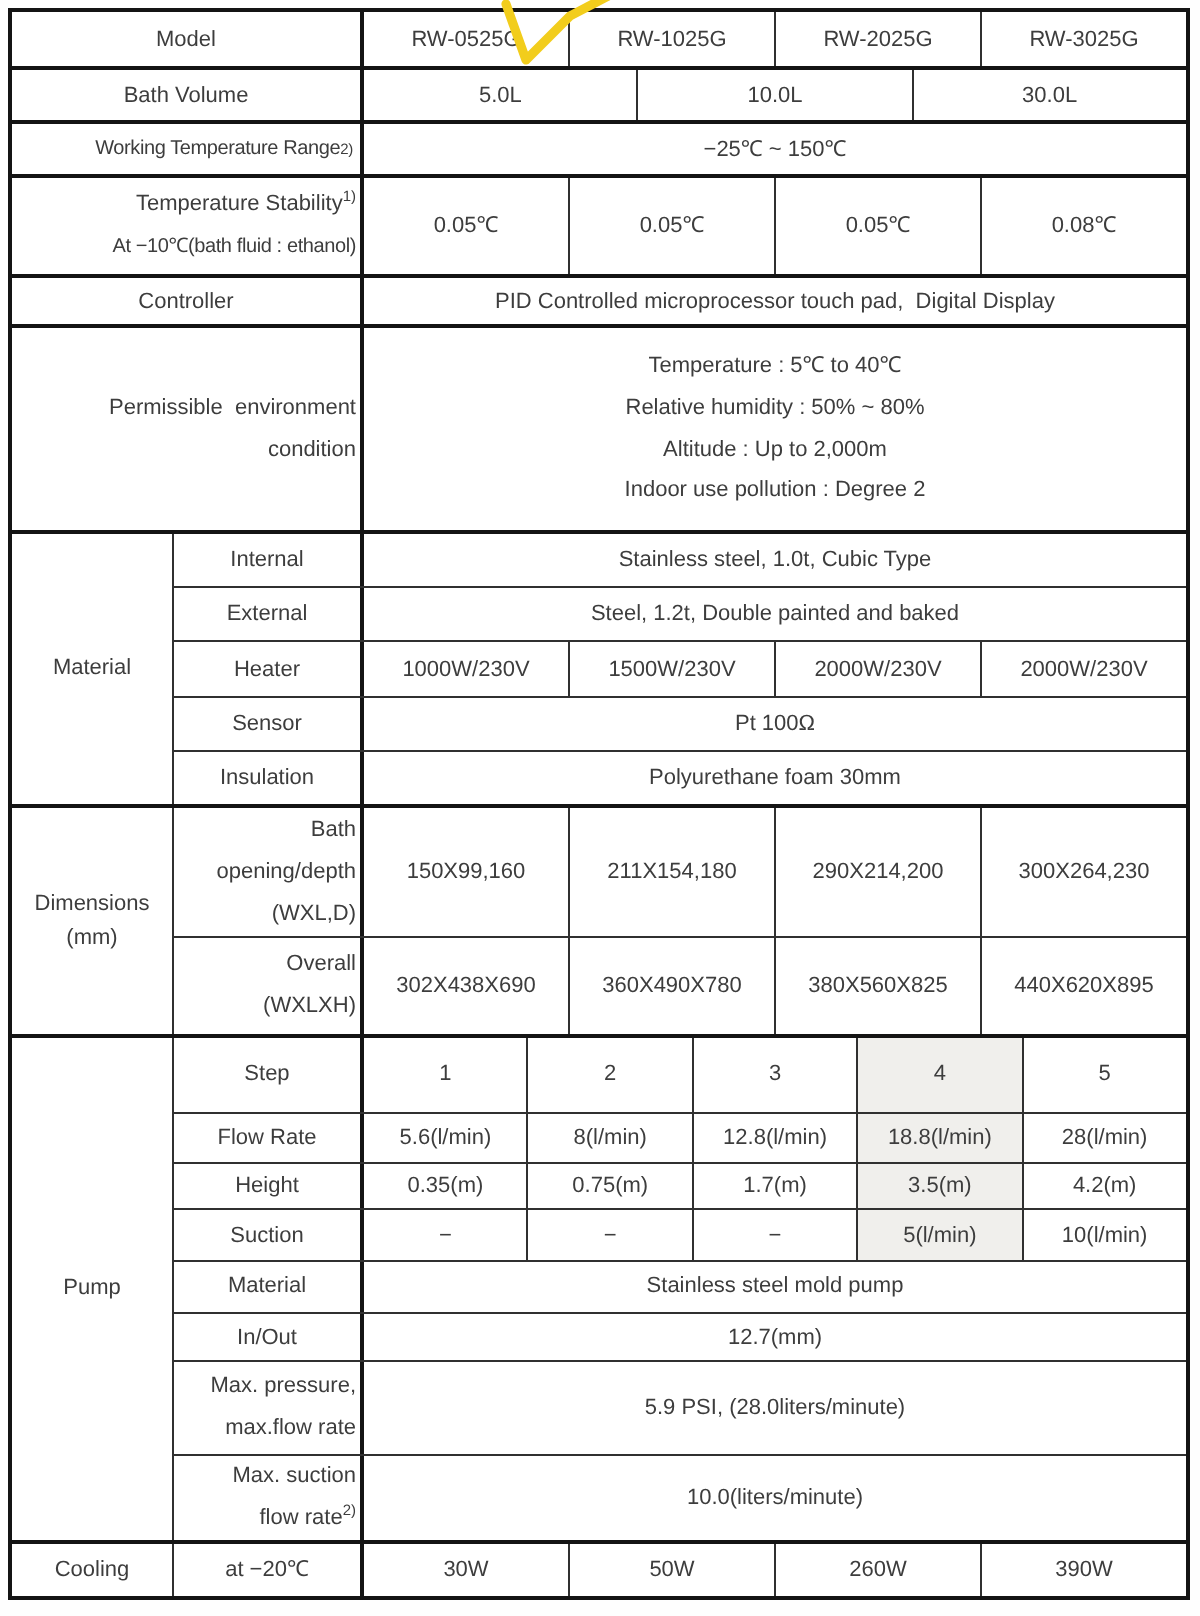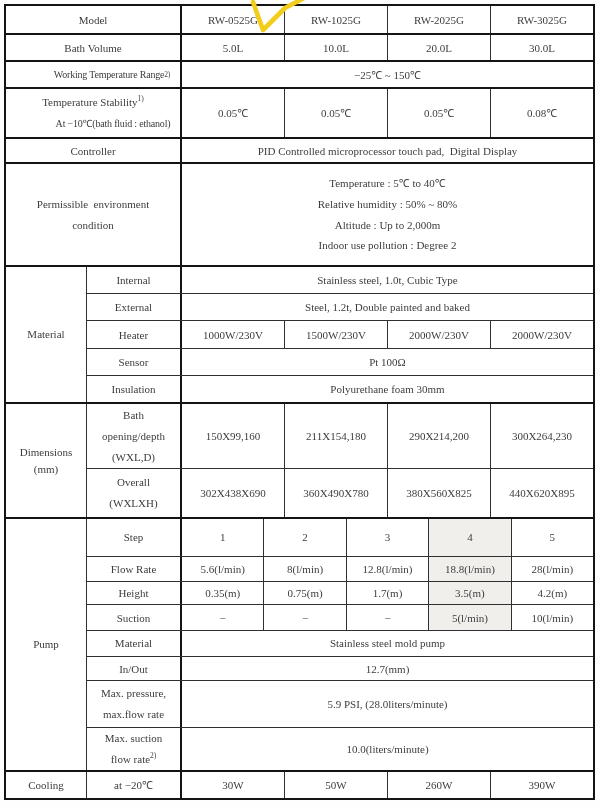--- a/index.html
+++ b/index.html
@@ -1,18 +1,18 @@
 <!DOCTYPE html>
 <html><head>
 <meta charset="utf-8">
 <style>
   html,body{margin:0;padding:0;background:#ffffff;}
   .sheet{
     position:relative;width:600px;height:808px;background:#fefefe;
-    font-family:Liberation Serif, serif;
+    font-family:Liberation Sans, sans-serif;
     color:#3d3d3d;overflow:hidden;
   }
   .spec-table{
     position:absolute;left:4px;top:4px;width:591px;
     border:2px solid #141414;background:#ffffff;
     box-sizing:border-box;display:flex;flex-direction:column;
   }
   .trow{display:flex;border-bottom:2px solid #141414;box-sizing:border-box;flex:none;}
   .trow.last{border-bottom:none;}
   .c{
@@ -40,21 +40,21 @@
   .r-model{height:29px}.r-bath{height:27px}.r-wtr{height:27px}.r-stab{height:50px}
   .r-ctrl{height:25px}.r-env{height:103px}
   .sec-mat{height:137px}.sec-dim{height:115px}.sec-pump{height:253px}.r-cool{height:26px}
   .sec-mat .srow{flex:1 1 0;}
   .sr-bathop{height:65px}.sr-overall{flex:1 1 0;}
   .pr-step{height:40px}.pr-flow{height:26px}.pr-height{height:25px}.pr-suction{height:27px}
   .pr-mat{height:27px}.pr-inout{height:26px}.pr-maxp{height:49px}.pr-maxs{flex:1 1 0;}
   .hl{background:#f0efec;}
   .env-line{line-height:20.6px;white-space:pre;}
   .pre{white-space:pre;}
-  .lh21{line-height:21px;}
+  .lh21{line-height:21px;align-items:flex-end;}
   .checkmark{position:absolute;left:240px;top:0;width:70px;height:36px;z-index:5;}
 </style>
 </head>
 <body>
 
 <div class="sheet">
 
   <div class="spec-table">
 
     <div class="trow r-model">
@@ -62,21 +62,20 @@
       <div class="c d">RW-0525G</div>
       <div class="c d">RW-1025G</div>
       <div class="c d">RW-2025G</div>
       <div class="c d">RW-3025G</div>
     </div>
 
     <div class="trow r-bath">
       <div class="c lab">Bath Volume</div>
       <div class="c d">5.0L</div>
       <div class="c d">10.0L</div>
-      <div class="c d">20.0L</div>
       <div class="c d">30.0L</div>
     </div>
 
     <div class="trow r-wtr">
       <div class="c lab tight">
         <span>Working Temperature Range</span>
           <sup class="sup">2)</sup>
       </div>
       <div class="c d">−25℃ ~ 150℃</div>
     </div>

